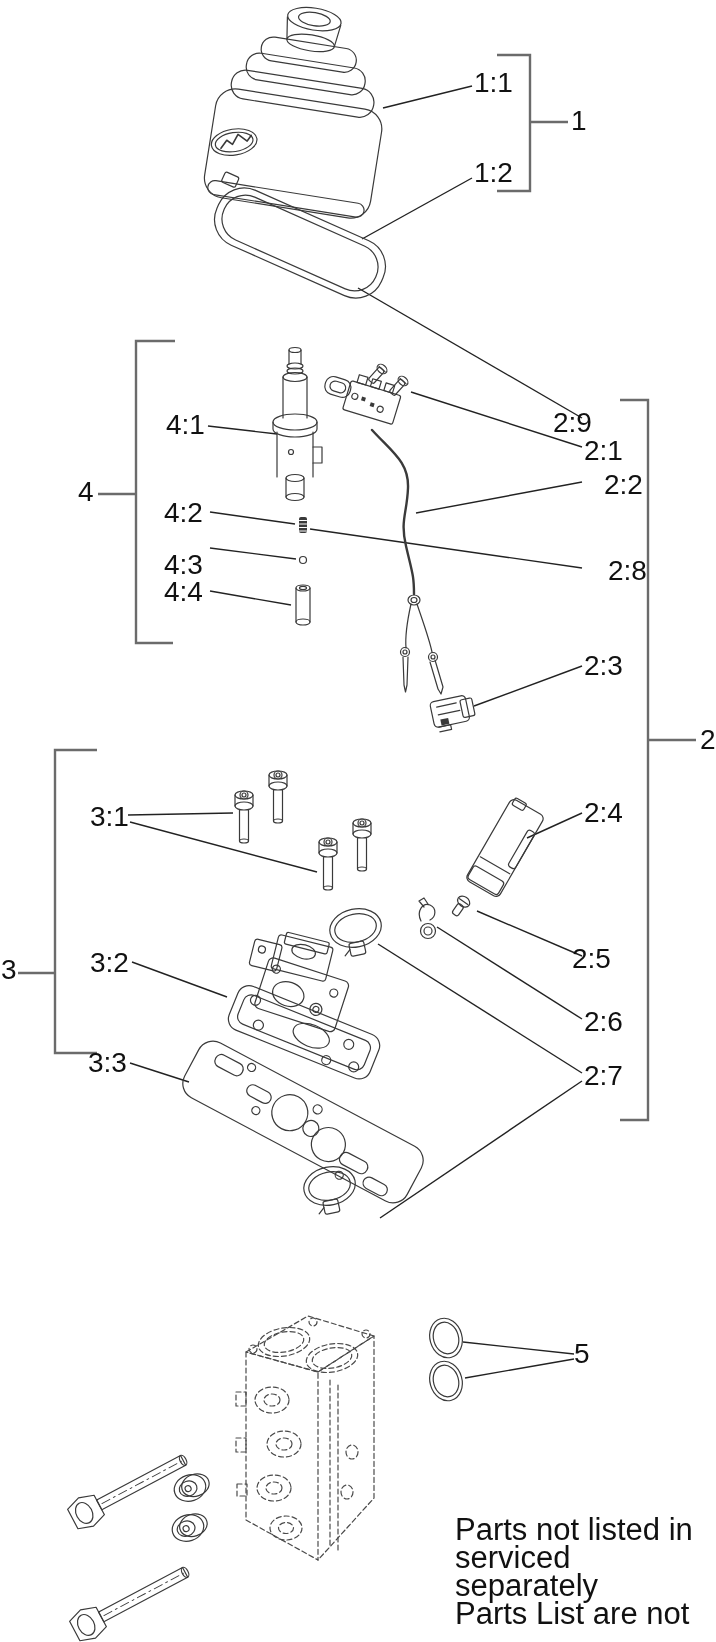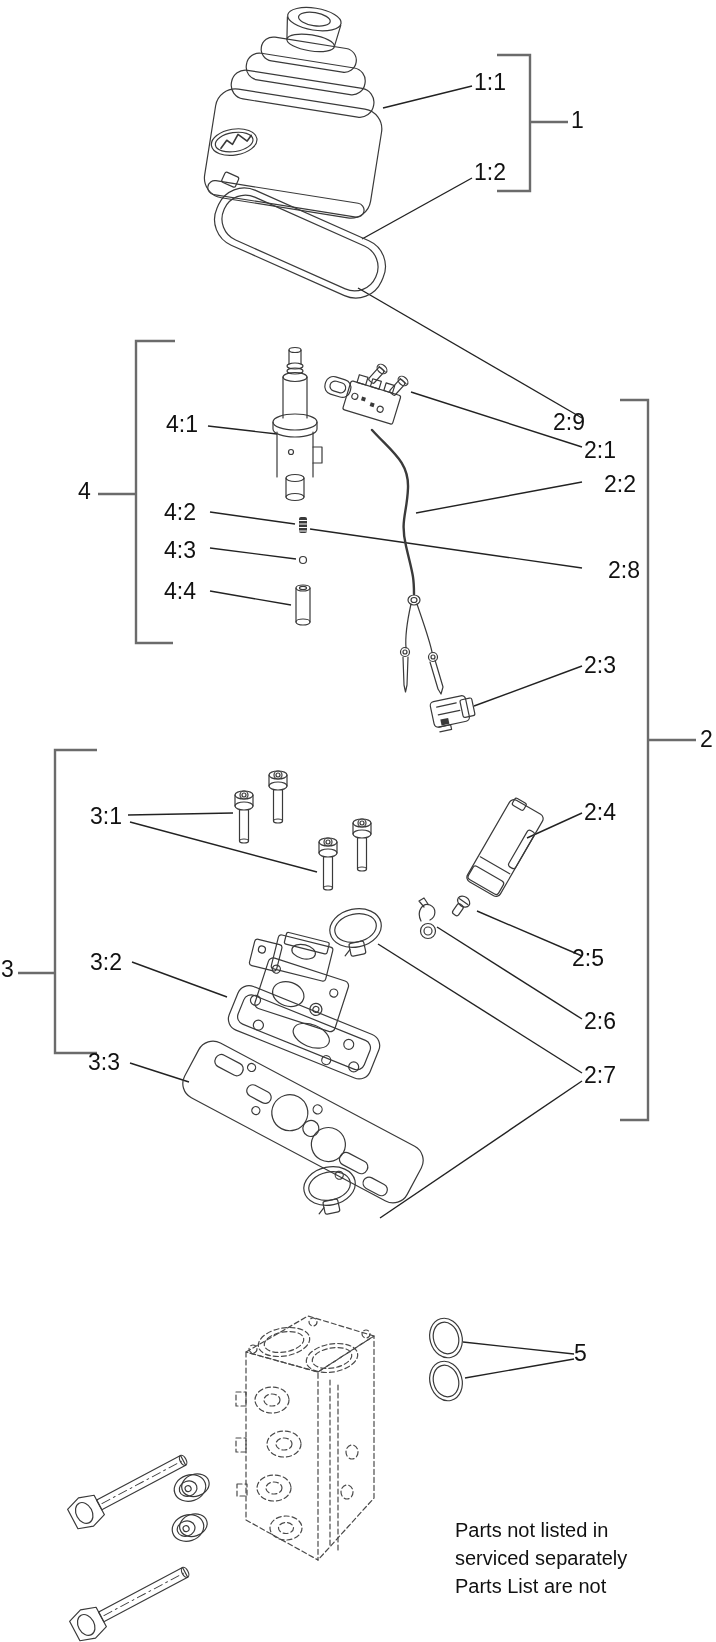--- a/index.html
+++ b/index.html
@@ -4,22 +4,22 @@
 <style>
   html,body{margin:0;padding:0;background:#fff;}
   .figure{position:relative;width:716px;height:1642px;background:#fff;
           font-family:"Liberation Sans",sans-serif;overflow:hidden;}
   .figure svg{position:absolute;left:0;top:0;}
   .part{fill:none;stroke:var(--line,#3a3a3a);stroke-width:1.2;stroke-linecap:round;stroke-linejoin:round;}
   .part .fill{fill:var(--line,#3a3a3a);stroke:none;}
   .dashed{stroke-dasharray:5 3;stroke:#4a4a4a;}
   .bracket{fill:none;stroke:var(--bracket,#6b6b6b);stroke-width:2.4;}
   .leader{stroke:var(--leader,#222);stroke-width:1.4;fill:none;}
-  .callout{position:absolute;font-size:23px;line-height:25px;color:var(--text,#111);white-space:nowrap;}
-  .note{position:absolute;left:455px;top:1516px;font-size:20px;line-height:28px;color:var(--text,#111);}
+  .callout{position:absolute;font-size:28px;line-height:25px;color:var(--text,#111);white-space:nowrap;}
+  .note{position:absolute;left:455px;top:1516px;font-size:31px;line-height:28px;color:var(--text,#111);}
 </style>
 </head>
 <body>
 
 <div class="figure">
 
 <svg width="716" height="1642" viewBox="0 0 716 1642">
 
   <g>
     <path class="bracket" d="M497,55 H530 V191 H497 M530,122 H568"></path>
@@ -359,21 +359,21 @@
 <div class="callout" style="left:608px;top:558px">2:8</div>
 <div class="callout" style="left:584px;top:653px">2:3</div>
 <div class="callout" style="left:584px;top:800px">2:4</div>
 <div class="callout" style="left:572px;top:946px">2:5</div>
 <div class="callout" style="left:584px;top:1009px">2:6</div>
 <div class="callout" style="left:584px;top:1063px">2:7</div>
 <div class="callout" style="left:700px;top:727px">2</div>
 
 <div class="callout" style="left:166px;top:412px">4:1</div>
 <div class="callout" style="left:164px;top:500px">4:2</div>
-<div class="callout" style="left:164px;top:538px">4:3</div>
+<div class="callout" style="left:164px;top:552px">4:3</div>
 <div class="callout" style="left:164px;top:579px">4:4</div>
 <div class="callout" style="left:78px;top:479px">4</div>
 
 <div class="callout" style="left:90px;top:804px">3:1</div>
 <div class="callout" style="left:90px;top:950px">3:2</div>
 <div class="callout" style="left:88px;top:1050px">3:3</div>
 <div class="callout" style="left:1px;top:957px">3</div>
 
 <div class="callout" style="left:574px;top:1341px">5</div>
 

